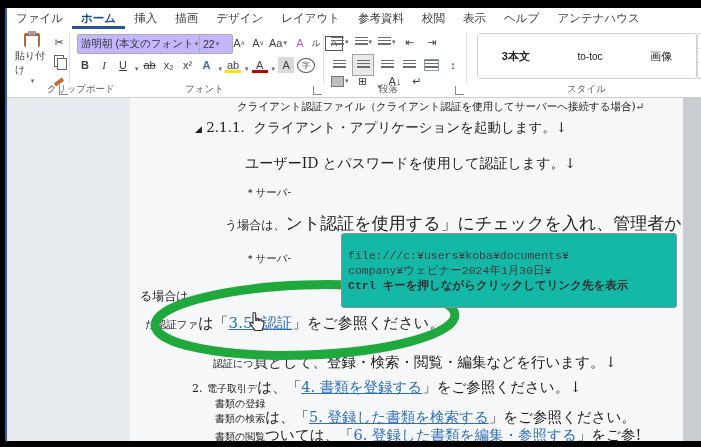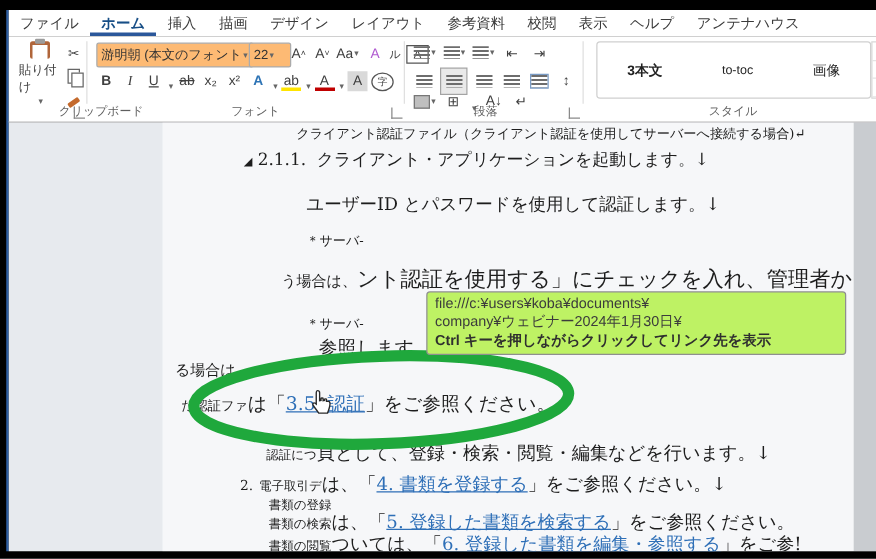--- a/index.html
+++ b/index.html
@@ -23,21 +23,21 @@
   #paste-btn{position:absolute;left:8px;top:4px;width:34px;height:52px;display:flex;flex-direction:column;
              align-items:center;font-size:10px;color:#3f3f3f;justify-content:space-between;}
   .clipboard{width:16px;height:20px;background:#b0653a;border-radius:2px;position:relative;margin-bottom:2px;}
   .clipboard::before{content:"";position:absolute;left:2px;top:3px;width:12px;height:15px;background:#fff;}
   .clipboard::after{content:"";position:absolute;left:4px;top:-2px;width:8px;height:4px;background:#9c9c9c;border-radius:1px;}
   .clip-col{position:absolute;left:44px;top:5px;display:flex;flex-direction:column;gap:3px;}
   .ic-copy{width:8px;height:10px;border:1px solid #666;position:relative;}
   .ic-copy::after{content:"";position:absolute;left:2px;top:2px;width:8px;height:10px;border:1px solid #666;background:#fff;}
   .ic-brush{width:10px;height:4px;background:#c46a2d;transform:rotate(-35deg);border-radius:1px;margin-top:4px;}
   
-  .combo{position:absolute;border:1px solid #ababab;border-radius:2px;background:#fdba74;font-size:10.5px;
+  .combo{position:absolute;border:1px solid #ababab;border-radius:2px;background:#c4b5fd;font-size:10.5px;
          color:#333;display:flex;align-items:center;padding:0 3px;height:18px;white-space:nowrap;}
   .fr2{position:absolute;left:70px;top:28px;display:flex;align-items:flex-end;gap:3px;}
   .u-red{box-shadow:inset 0 -3px 0 #c00000;}
   .u-yel{box-shadow:inset 0 -3px 0 #ffe400;}
   .u-blu{color:#2e74b5;font-weight:bold;}
   .a-shade{background:#d9d9d9;}
   .circ{border:1px solid #555;border-radius:50%;font-size:8px;width:13px;height:13px;line-height:13px;text-align:center;}
   .boxA{border:1px solid #555;font-size:9px;width:13px;height:13px;line-height:13px;text-align:center;}
   
   .ic-lines{width:13px;height:10px;background:repeating-linear-gradient(to bottom,#6d6d6d 0 1.3px,transparent 1.3px 3.2px);}
@@ -51,22 +51,22 @@
   .style-scroll div{flex:1;display:flex;align-items:center;justify-content:center;border-bottom:1px solid #e4e4e4;}
   
   #doc{position:absolute;left:7px;top:98px;right:0;height:343px;background:#e7eaee;overflow:hidden;
        font-family:"DejaVu Serif","Liberation Serif",serif;color:#1d1d1d;}
   #page{position:absolute;left:123px;top:0;width:553px;height:343px;background:#f6f7f9;}
   #v-scrollbar{position:absolute;right:0;top:0;width:18px;height:343px;background:#c9ccd0;}
   .dl{position:absolute;white-space:nowrap;}
   .sm{font-size:10.5px;}
   a.dlink{color:#2e6fb7;text-decoration:underline;cursor:pointer;}
   
-  #tooltip{position:absolute;left:334px;top:135px;width:322px;background:#bef264;border:1px solid #8f8f8f;
-           border-radius:3px;padding:2px 6px;font-family:Liberation Sans, sans-serif;font-size:11.5px;
+  #tooltip{position:absolute;left:334px;top:135px;width:322px;background:#14b8a6;border:1px solid #8f8f8f;
+           border-radius:3px;padding:14px 6px;font-family:Liberation Mono, monospace;font-size:11.5px;
            color:#3c3c3c;line-height:15px;z-index:30;}
   #tooltip .hint{font-weight:bold;color:#2f2f2f;}
   .annot{position:absolute;z-index:20;}
   #cursor{position:absolute;left:240px;top:213px;z-index:40;}
 </style>
 </head>
 <body>
 
 <div class="accent-line"></div>
 
@@ -225,21 +225,20 @@
   <div class="dl" style="left:238px;top:57px;font-size:14px;">ユーザーID とパスワードを使用して認証します。↓</div>
 
   <div class="dl sm" style="left:238px;top:88px;">＊サーバ-</div>
 
   <div class="dl" style="left:218px;top:114px;">
     <span style="font-size:12px;">う場合は、</span><span style="font-size:17px;">ント認証を使用する」にチェックを入れ、管理者か</span>
   </div>
 
   <div class="dl sm" style="left:238px;top:154px;">＊サーバ-</div>
 
-  <div class="dl" style="left:248px;top:171px;font-size:15px;">参照します。</div>
 
   <div class="dl" style="left:133px;top:190px;font-size:12px;">る場合は</div>
 
   <div class="dl" style="left:138px;top:216px;font-size:15px;">
     <span class="sm">た認証ファ</span><span>は「</span><a class="dlink">3.5. 認証</a><span>」をご参照ください。↵</span>
   </div>
 
   <div class="dl" style="left:206px;top:255px;font-size:14.5px;">
     <span style="font-size:10px;">認証につ</span><span>頁として、登録・検索・閲覧・編集などを行います。↓</span>
   </div>

